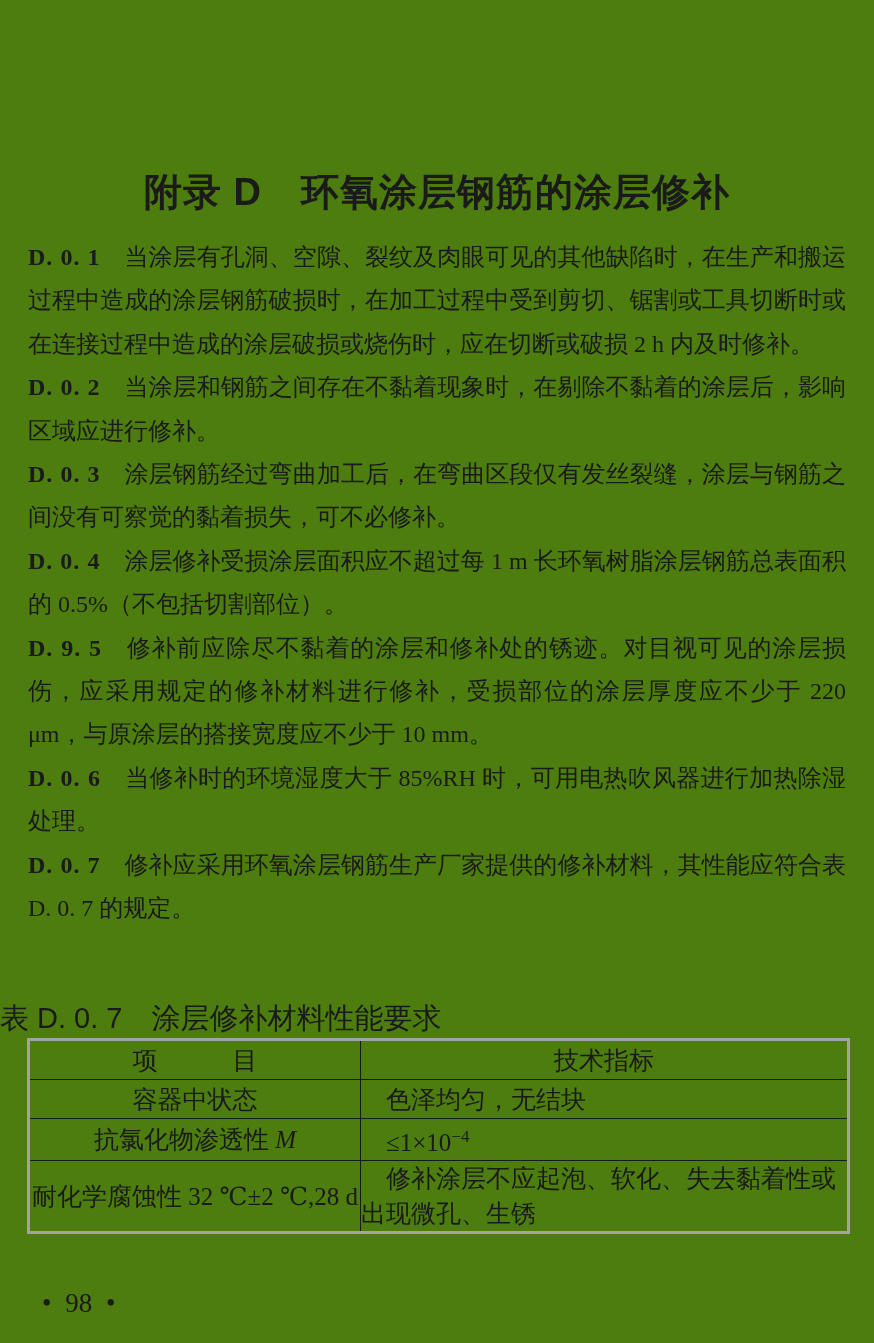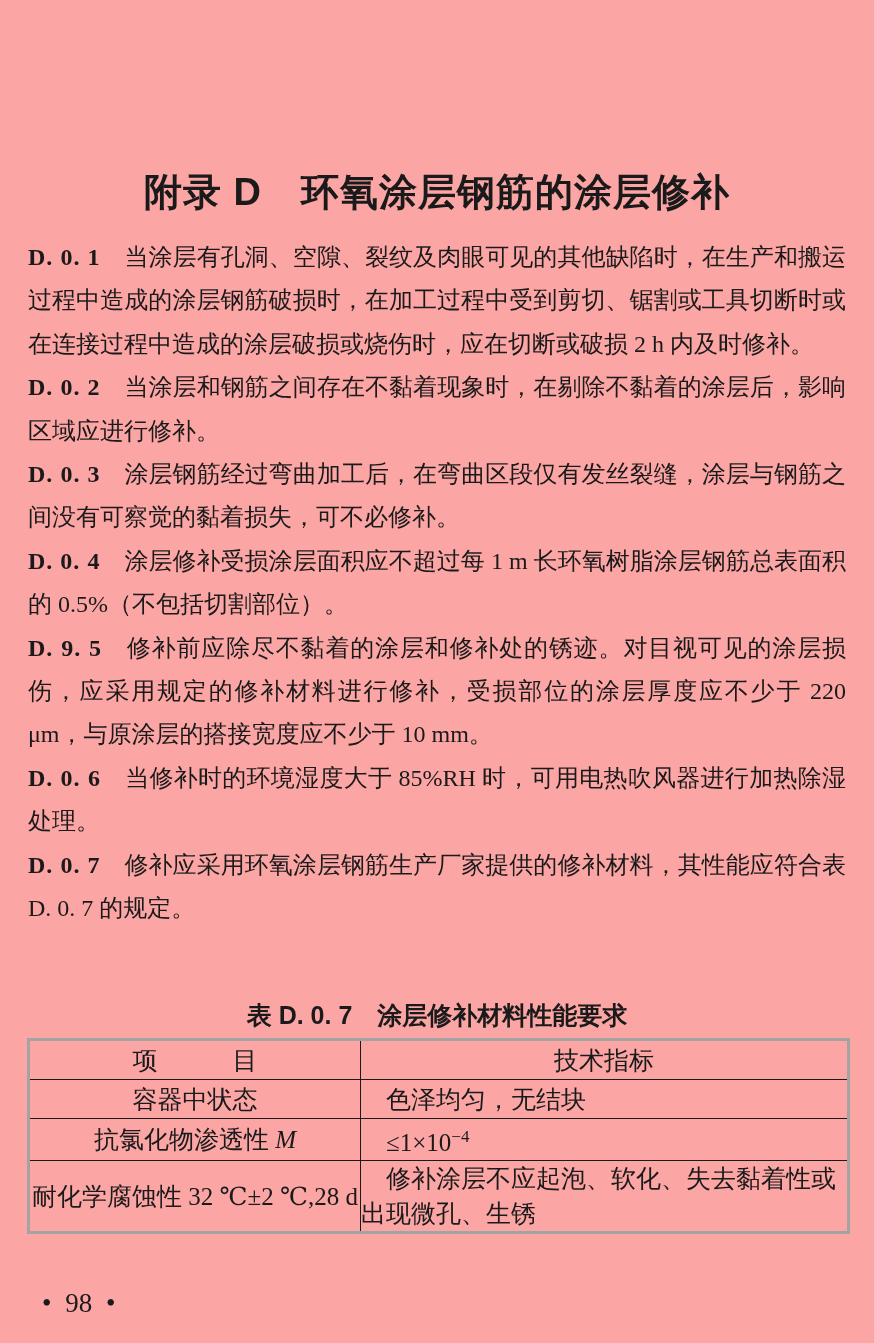--- a/index.html
+++ b/index.html
@@ -1,20 +1,20 @@
 <!DOCTYPE html>
 <html><head>
 <meta charset="utf-8">
 <style>
   html,body{margin:0;padding:0;background:#e8e8e8;}
   .page{
     position:relative;
     width:874px;height:1343px;
     margin:0 auto;
-    background:#fca5a5;
+    background:#4d7c0f;
     color:#1a1a1a;
     font-family:"Liberation Serif","DejaVu Serif",serif;
     overflow:hidden;
   }
   .title{
     position:absolute;
     top:142px;left:0;right:0;
     text-align:center;
     font-family:"Liberation Sans","DejaVu Sans",sans-serif;
     font-weight:bold;
@@ -36,24 +36,23 @@
     text-justify:inter-character;
   }
   .clause .num{
     font-weight:bold;
     margin-right:24px;
     letter-spacing:1px;
   }
   .tbl-caption{
     position:absolute;
     top:999px;left:0;right:0;
-    text-align:center;
     font-family:"Liberation Sans","DejaVu Sans",sans-serif;
-    font-weight:bold;
-    font-size:25px;
+    font-weight:normal;
+    font-size:29px;
     white-space:pre;
   }
   table.spec{
     position:absolute;
     top:1038px;left:27px;
     width:820px;
     border-collapse:collapse;
     table-layout:fixed;
   }
   table.spec th,table.spec td{

